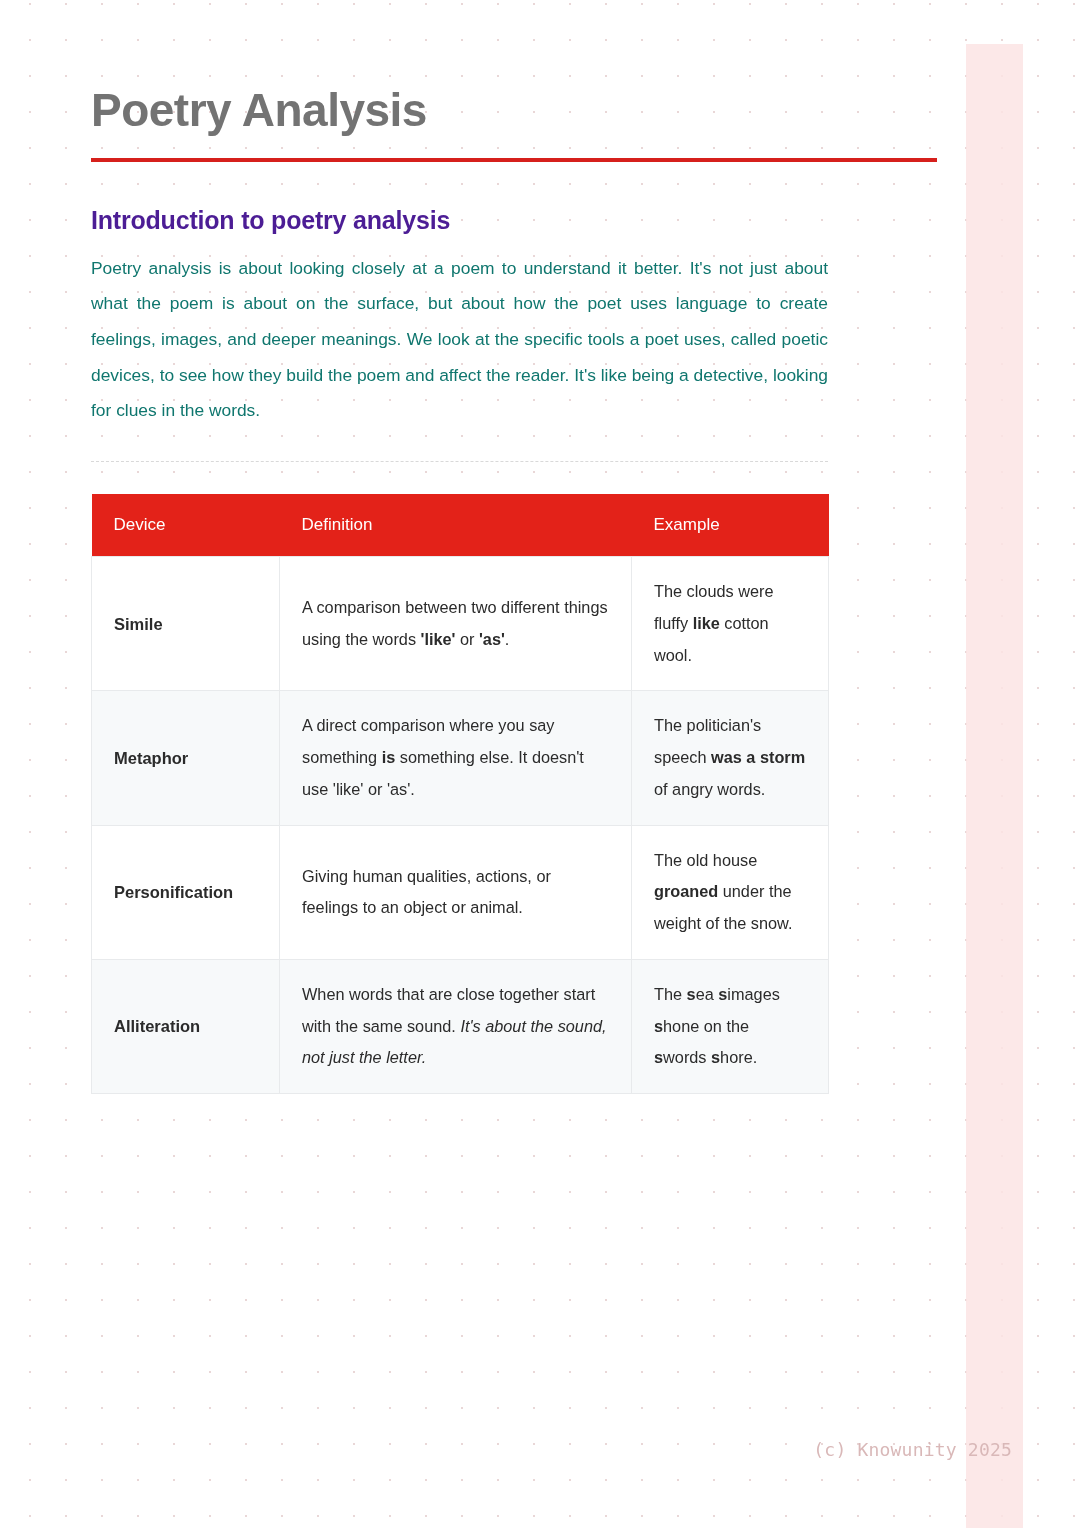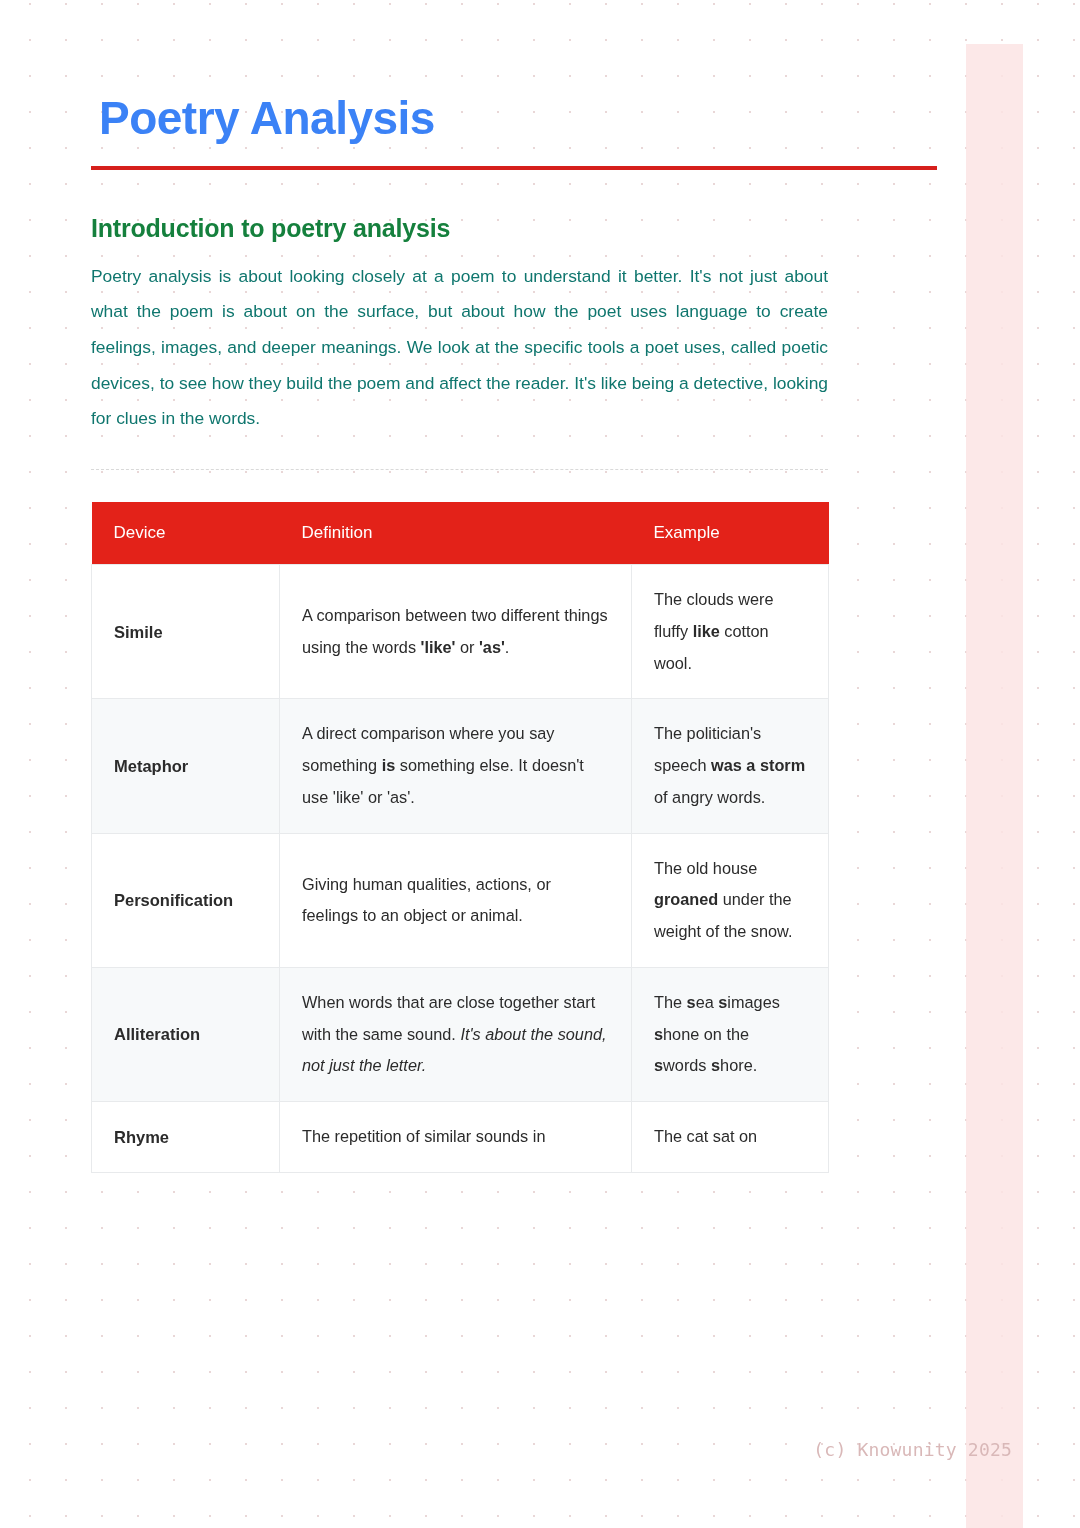--- a/index.html
+++ b/index.html
@@ -41,35 +41,35 @@
   .content {
     position: absolute;
     left: 91px;
     top: 86px;
     width: 737px;
   }
   h1.title {
     font-size: 46px;
     line-height: 1.08;
     font-weight: bold;
-    color: #3b82f6;
-    margin: 8px;
+    color: #737373;
+    margin: 0;
     letter-spacing: -0.5px;
   }
   .title-rule {
     height: 4px;
     background: #d6201c;
     margin-top: 22px;
     width: 846px;
     margin-left: 0;
   }
   h2.section {
     font-size: 25px;
     font-weight: bold;
-    color: #15803d;
+    color: #4c1d95;
     margin: 44px 0 0 0;
     letter-spacing: -0.2px;
   }
   p.body {
     font-size: 17.4px;
     line-height: 2.05;
     color: #0f766e;
     margin: 16px 0 0 0;
     text-align: justify;
     text-justify: inter-word;
@@ -172,23 +172,18 @@
           <tr>
             <td class="device">Personification</td>
             <td><span>Giving human qualities, actions, or feelings to an object or animal.</span></td>
             <td><span>The old house </span><b>groaned</b><span> under the weight of the snow.</span></td>
           </tr>
           <tr class="alt">
             <td class="device">Alliteration</td>
             <td><span>When words that are close together start with the same sound. </span><em>It's about the sound, not just the letter.</em></td>
             <td><span>The </span><b>s</b><span>ea </span><b>s</b><span>images </span><b>s</b><span>hone on the </span><b>s</b><span>words </span><b>s</b><span>hore.</span></td>
           </tr>
-          <tr>
-            <td class="device">Rhyme</td>
-            <td><span>The repetition of similar sounds in</span></td>
-            <td><span>The cat sat on</span></td>
-          </tr>
         </tbody>
     </table>
   </div>
 
   <div class="watermark">(c) Knowunity 2025</div>
 </div>
 
 </body></html>

